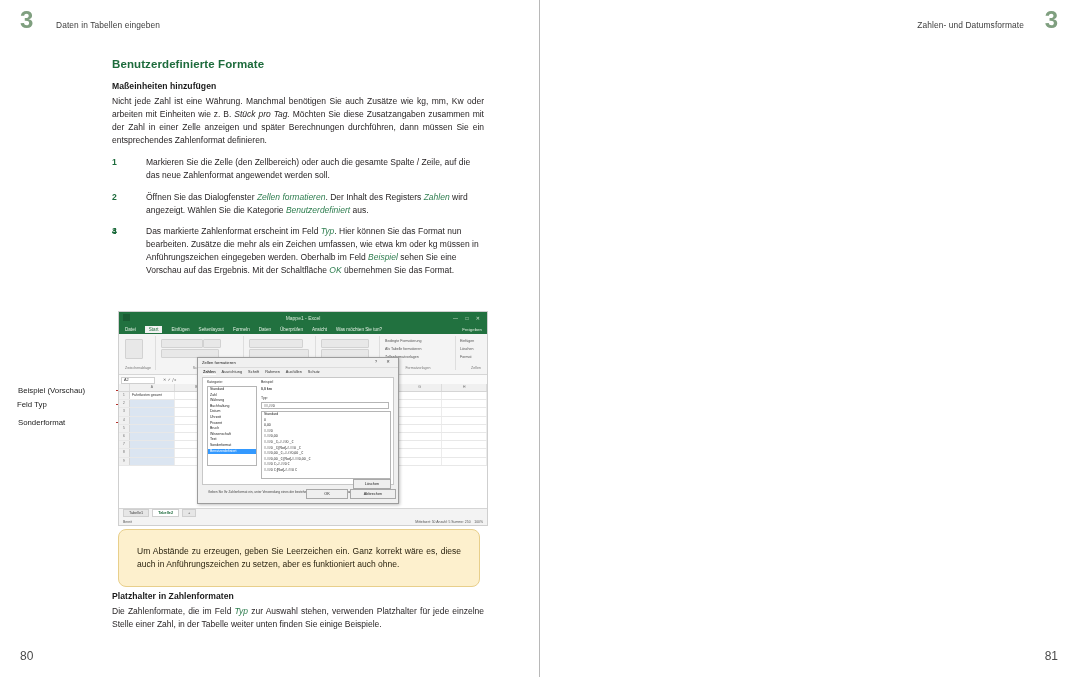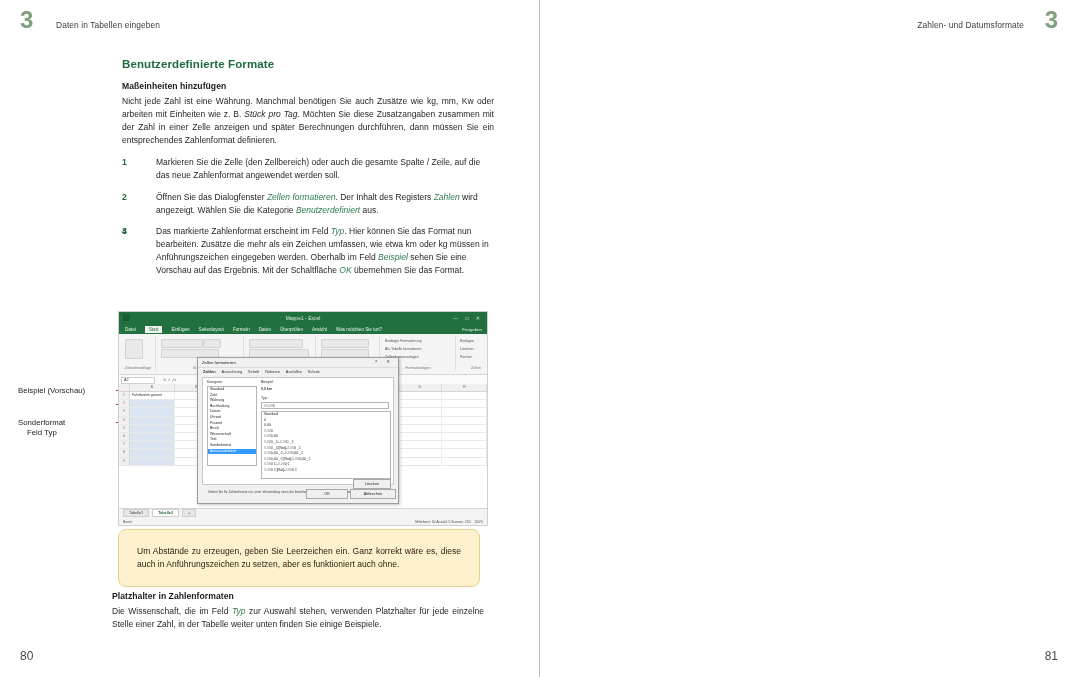--- a/index.html
+++ b/index.html
@@ -22,21 +22,21 @@
   .chapno.l{left:20px;}
   .chapno.r{right:22px;}
 
   
   .folio{position:absolute;bottom:14px;font-size:12px;color:#4a4a4a;}
   .folio.l{left:20px;}
   .folio.r{right:22px;}
 
   
   .col{position:absolute;}
-  .col.left-col{left:112px;top:58px;width:372px;margin-left:10px;}
+  .col.left-col{left:112px;top:58px;width:372px;}
 
   h2.sect{
     font-size:11.5px;font-weight:bold;color:#1d6b3c;margin:0 0 11px 0;
     letter-spacing:.1px;
   }
   h3.sub{
     font-size:8.6px;font-weight:bold;color:#1a1a1a;margin:0 0 4px 0;
     letter-spacing:.05px;
   }
   p.body{
@@ -161,21 +161,21 @@
           <span class="num">4</span>
           <span>Das markierte Zahlenformat erscheint im Feld </span><em class="gr">Typ</em><span>. Hier können Sie das Format nun bearbeiten. Zusätze die mehr als ein Zeichen umfassen, wie etwa km oder kg müssen in Anführungszeichen eingegeben werden. Oberhalb im Feld </span><em class="gr">Beispiel</em><span> sehen Sie eine Vorschau auf das Ergebnis. Mit der Schaltfläche </span><em class="gr">OK</em><span> übernehmen Sie das Format.</span>
         </li>
       </ol>
     </div>
 
 
     <div class="leaderlabel" style="left:18px;top:386px;width:96px;">Beispiel (Vorschau)</div>
     <div class="leaderline" style="left:116px;top:390px;width:108px;"></div>
 
-    <div class="leaderlabel" style="left:27px;top:400px;width:96px;margin-top:28px;">Feld Typ</div>
+    <div class="leaderlabel" style="left:17px;top:400px;width:96px;">Feld Typ</div>
     <div class="leaderline" style="left:116px;top:404px;width:108px;"></div>
 
     <div class="leaderlabel" style="left:18px;top:418px;width:96px;">Sonderformat</div>
     <div class="leaderline" style="left:116px;top:422px;width:108px;"></div>
 
     <div class="figwrap">
       <div class="xl">
 
         <div class="xl-title">
           <div class="lbtn"></div>
@@ -426,21 +426,21 @@
 
       </div>
     </div>
 
     <div class="callout">
       <p>Um Abstände zu erzeugen, geben Sie Leerzeichen ein. Ganz korrekt wäre es, diese auch in Anführungszeichen zu setzen, aber es funktioniert auch ohne.</p>
     </div>
 
     <div class="tailblock">
       <h3 class="sub">Platzhalter in Zahlenformaten</h3>
-      <p class="body"><span>Die Wissenschaft, die im Feld </span><em class="gr">Typ</em><span> zur Auswahl stehen, verwenden Platzhalter für jede einzelne Stelle einer Zahl, in der Tabelle weiter unten finden Sie einige Beispiele.</span></p>
+      <p class="body"><span>Die Zahlenformate, die im Feld </span><em class="gr">Typ</em><span> zur Auswahl stehen, verwenden Platzhalter für jede einzelne Stelle einer Zahl, in der Tabelle weiter unten finden Sie einige Beispiele.</span></p>
     </div>
   </div>
 
   <div class="page right">
 
     <div class="chapno r">3</div>
     <div class="runhead r">Zahlen- und Datumsformate</div>
     <div class="folio r">81</div>
 
   </div>

